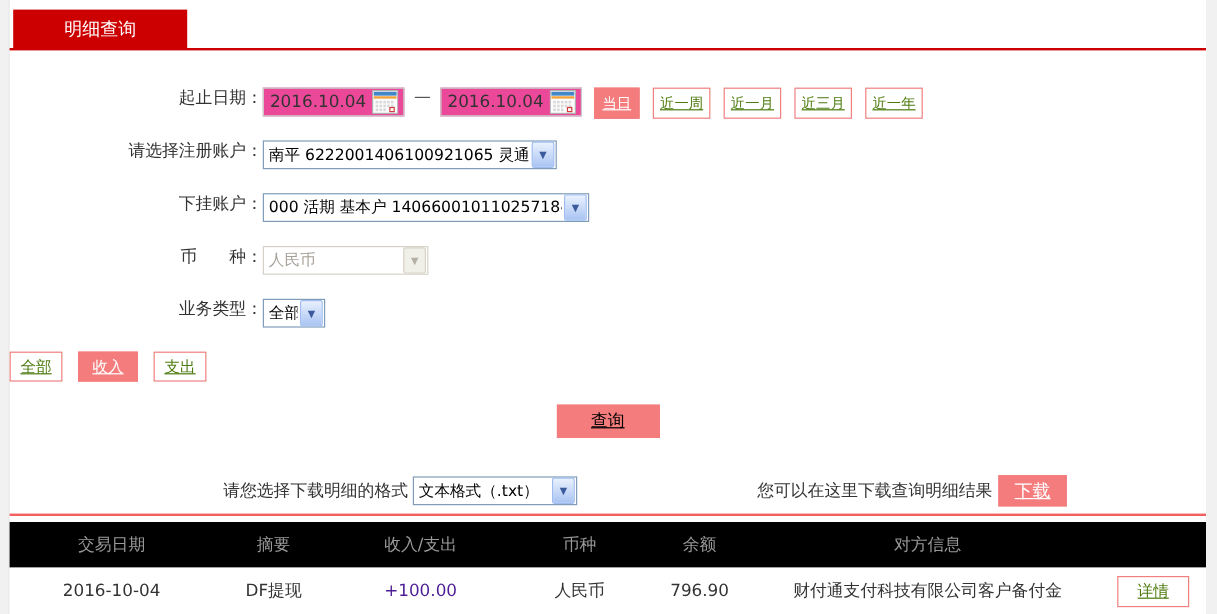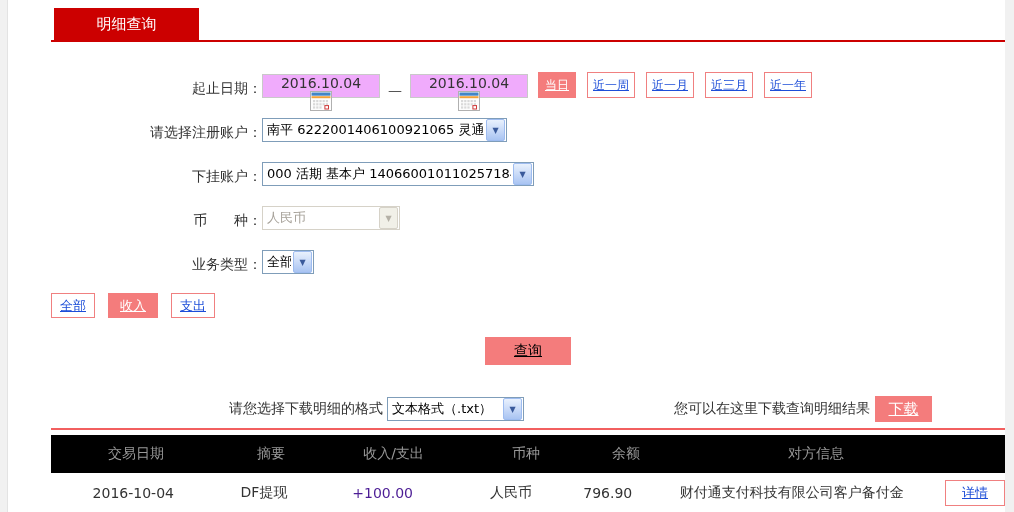--- a/index.html
+++ b/index.html
@@ -1,34 +1,34 @@
 <!DOCTYPE html>
 <html><head>
 <meta charset="utf-8">
 <style>
   html,body{margin:0;padding:0;width:1014px;height:512px;overflow:hidden;
     background:#f1f1f1;font-family:"DejaVu Sans","Liberation Sans",sans-serif;}
-  .page{margin:0 9px 0 7px;background:#fff;height:512px;border-left:1px solid #e3e3e3;box-sizing:border-box;padding-left:43px;}
+  .page{margin:0 9px 0 7px;background:#fff;height:512px;border-left:1px solid #e3e3e3;box-sizing:border-box;}
   
   .tabbar{padding-top:8px;border-bottom:2px solid #cc0000;}
   .tab{display:inline-block;margin-left:3px;width:145px;height:32px;line-height:32px;
     background:#cc0000;color:#fff;font-size:15px;text-align:center;cursor:pointer;}
   
   .form{padding-top:31px;}
-  .form-row{display:flex;align-items:flex-end;margin-bottom:19px;height:25px;}
+  .form-row{display:flex;align-items:flex-start;margin-bottom:19px;height:25px;}
   .form-label{width:211px;text-align:right;font-size:14px;color:#333;flex-shrink:0;white-space:pre;}
   .date-field{display:flex;align-items:center;width:118px;height:24px;border:1px solid #c9c9c9;
-    box-sizing:border-box;background:#f0abfc;flex-direction:column;}
+    box-sizing:border-box;background:#ec4899;}
   .date-input{border:none;outline:none;width:90px;height:20px;text-align:center;font-size:14px;
     color:#333;font-family:inherit;padding:0;background:transparent;}
   .cal{width:22px;height:20px;display:inline-block;cursor:pointer;}
   .dash{margin:0 8px;color:#555;font-size:14px;}
   .btn{font-family:inherit;cursor:pointer;box-sizing:border-box;text-decoration:underline;}
   .btn.solid{background:#f47c7c;color:#fff;border:1px solid #f47c7c;}
-  .btn.outline{background:#fff;color:#1d4ed8;border:1px solid #f08080;}
+  .btn.outline{background:#fff;color:#4d7c0f;border:1px solid #f08080;}
   .btn.quick{height:26px;font-size:12px;padding:0 5px;margin-left:11px;}
   .btn.quick.first{margin-left:10px;padding:0 6px;}
   
   .xp-select{display:inline-flex;align-items:center;justify-content:space-between;height:24px;
     border:1px solid #7f9db9;background:#fff;box-sizing:border-box;padding-left:4px;cursor:pointer;}
   .sel-text{font-size:13px;color:#000;white-space:nowrap;overflow:hidden;}
   .xp-arrow{width:17px;height:20px;margin:0 1px 0 2px;border:1px solid #9ebcf0;border-radius:2px;
     background:linear-gradient(180deg,#e9f1fd 0%,#c3d6f7 60%,#a9c4f2 100%);
     display:flex;align-items:center;justify-content:center;color:#3a5a9b;font-size:8px;flex-shrink:0;}
   .xp-select.disabled{border-color:#d6d2c8;cursor:default;}

